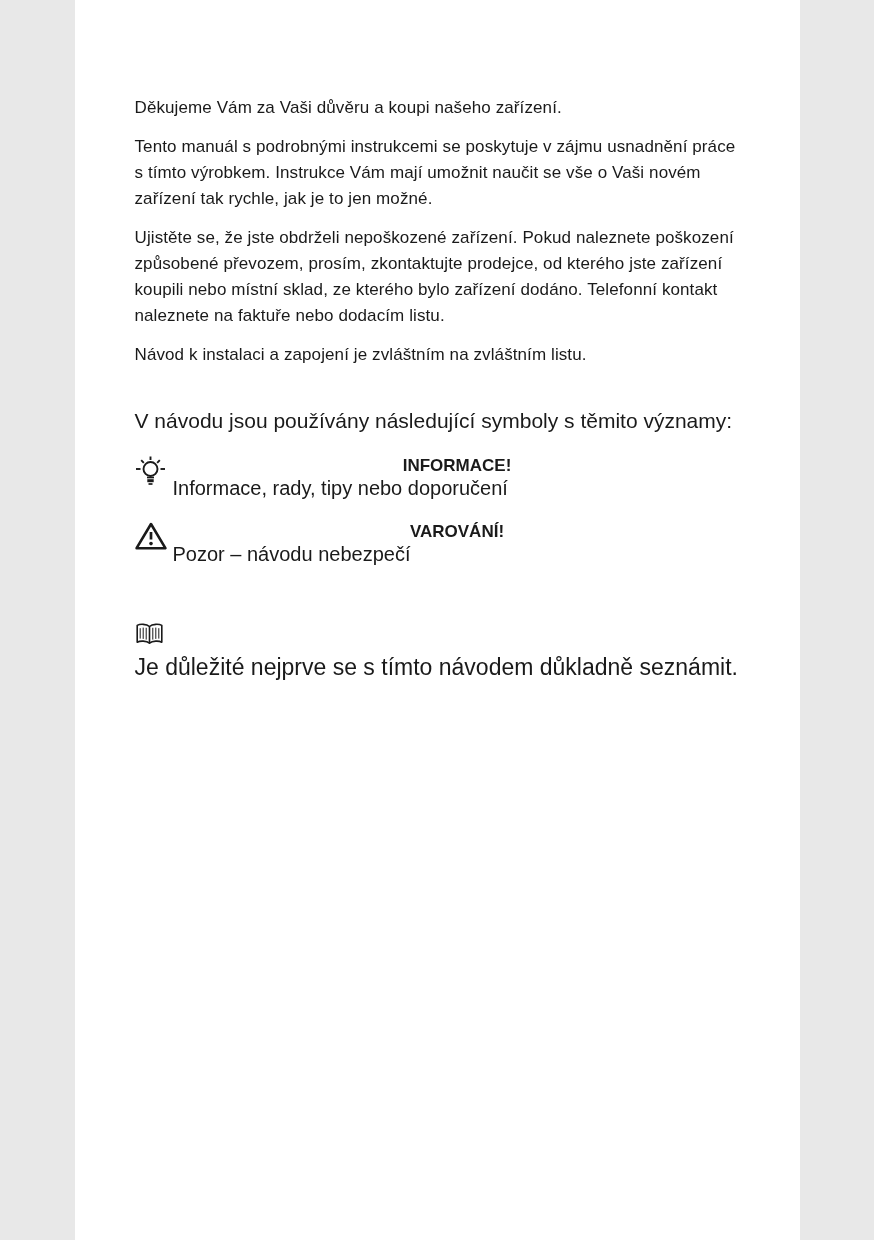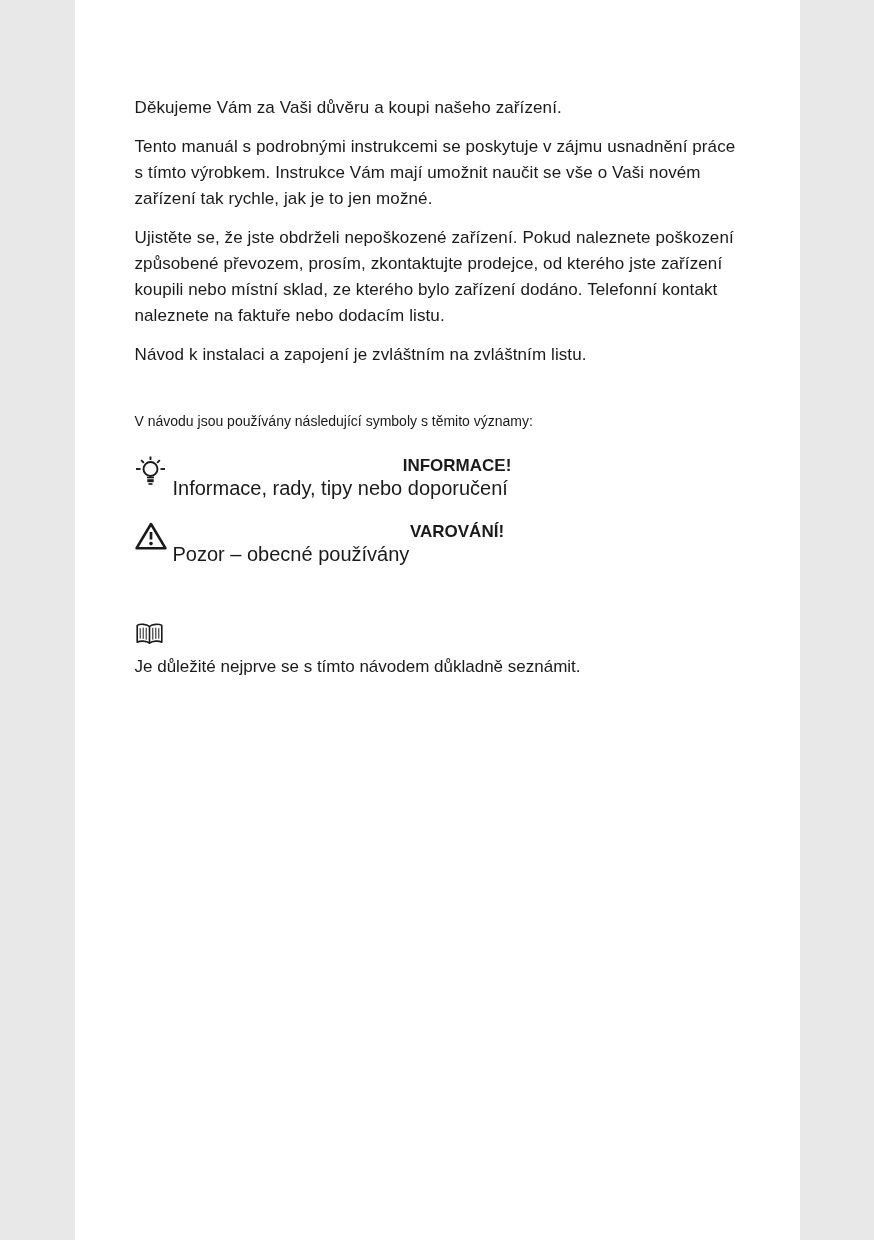--- a/index.html
+++ b/index.html
@@ -20,21 +20,21 @@
   .content {
     padding: 95px 58px 0 60px;
   }
   .para {
     font-size: 17px;
     line-height: 26px;
     margin: 0 0 13px 0;
     letter-spacing: 0.1px;
   }
   .symbols-intro {
-    font-size: 14px;
+    font-size: 21px;
     line-height: 26px;
     margin: 40px 0 10px 0;
   }
   .symbol-row {
     display: flex;
     align-items: flex-start;
     margin-top: 20px;
   }
   .symbol-icon-col {
     width: 38px;
@@ -55,21 +55,21 @@
     line-height: 23px;
   }
   .book-section {
     margin-top: 56px;
   }
   .book-icon-wrap {
     height: 26px;
     margin-bottom: 6px;
   }
   .footer-note {
-    font-size: 17px;
+    font-size: 23px;
     line-height: 26px;
     margin: 0;
   }
   svg { display: block; }
 </style>
 </head>
 <body>
 
 <div class="page">
   <div class="content">
@@ -104,21 +104,21 @@
     <div class="symbol-row">
       <div class="symbol-icon-col">
         <svg width="32" height="30" viewBox="0 0 32 30" aria-hidden="true">
           <path d="M16 3 L30.4 27.2 H1.6 Z" fill="none" stroke="#1a1a1a" stroke-width="2.6" stroke-linejoin="round"></path>
           <line x1="16" y1="11" x2="16" y2="18.5" stroke="#1a1a1a" stroke-width="2.7"></line>
           <circle cx="16" cy="22.6" r="1.8" fill="#1a1a1a"></circle>
         </svg>
       </div>
       <div class="symbol-text-col">
         <div class="symbol-title">VAROVÁNÍ!</div>
-        <div class="symbol-desc">Pozor – obecné používány</div>
+        <div class="symbol-desc">Pozor – návodu nebezpečí</div>
       </div>
     </div>
 
     <div class="book-section">
       <div class="book-icon-wrap">
         <svg width="29" height="24" viewBox="0 0 29 24" aria-hidden="true">
           <path d="M14.5 4.5 C11.5 1.8, 5 1.8, 2.2 3.4 L2.2 20.2 C5 18.6, 11.5 18.6, 14.5 21.2 C17.5 18.6, 24 18.6, 26.8 20.2 L26.8 3.4 C24 1.8, 17.5 1.8, 14.5 4.5 Z" fill="none" stroke="#1a1a1a" stroke-width="1.6" stroke-linejoin="round"></path>
           <line x1="14.5" y1="4.5" x2="14.5" y2="21.2" stroke="#1a1a1a" stroke-width="1.6"></line>
           <line x1="5.2" y1="6.2" x2="5.2" y2="16.6" stroke="#1a1a1a" stroke-width="1"></line>
           <line x1="8.2" y1="5.6" x2="8.2" y2="16.9" stroke="#1a1a1a" stroke-width="1"></line>

